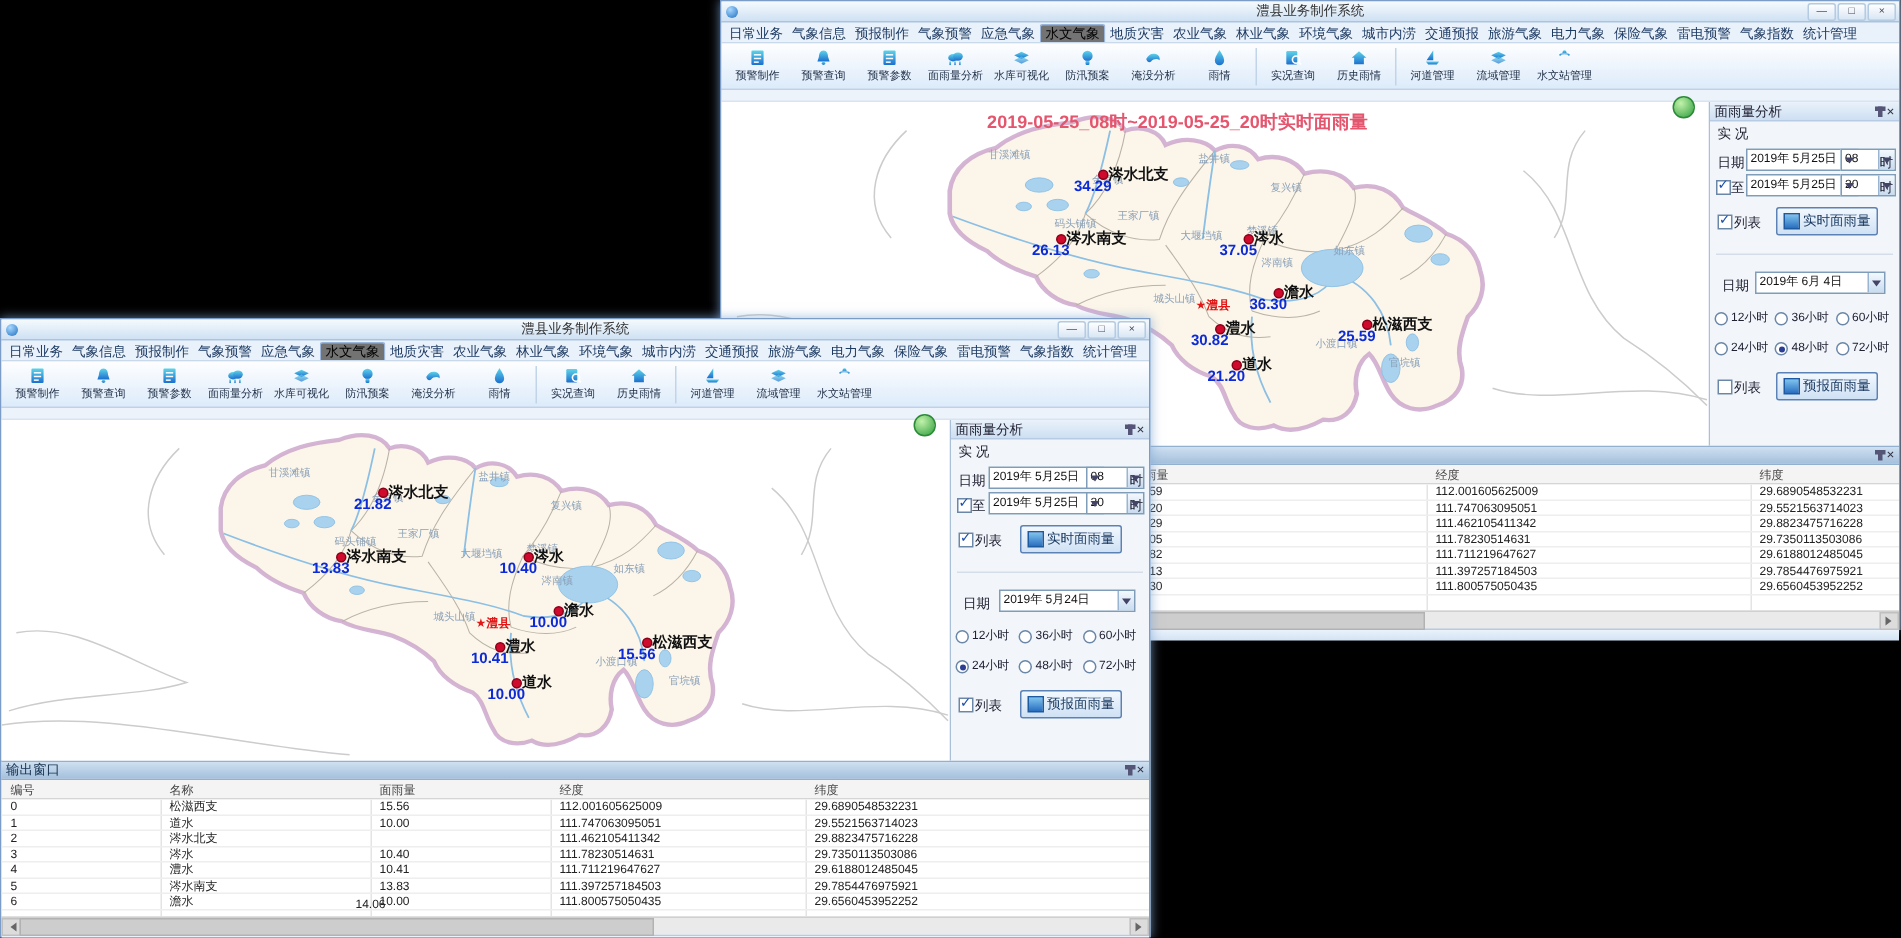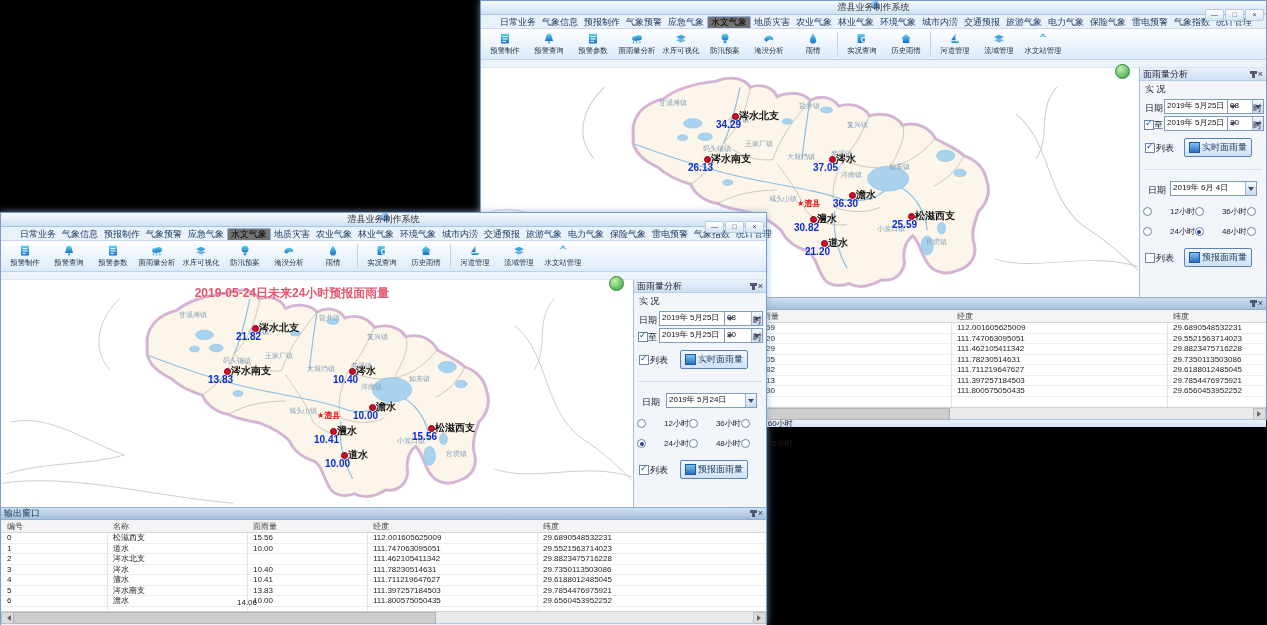--- a/index.html
+++ b/index.html
@@ -7,28 +7,28 @@
     width:1267px;height:625px;position:relative;overflow:hidden;
     background:#000;
     font-family:"Liberation Sans","DejaVu Sans",sans-serif;
     -webkit-font-smoothing:antialiased;
   }
   .window{position:absolute;background:#edf3fb;border:1px solid #7a9cc6;box-shadow:0 0 7px rgba(130,170,215,.75);}
   #win-back{left:480px;top:0;width:785px;height:418px;}
   #win-front{left:0;top:212px;width:765px;height:411px;z-index:5;}
 
   
-  .titlebar{height:13px;background:linear-gradient(#f5fafe,#cfe1f3);border-bottom:1px solid #a9c4df;position:relative;display:flex;align-items:center;flex-direction:column;}
+  .titlebar{height:13px;background:linear-gradient(#f5fafe,#cfe1f3);border-bottom:1px solid #a9c4df;position:relative;display:flex;align-items:center;}
   .title-icon{width:8px;height:8px;border-radius:50%;background:radial-gradient(circle at 35% 30%,#a8d8ff,#1f6fc0);margin-left:3px;flex:none;}
   .title-text{position:absolute;left:0;right:0;text-align:center;font-size:9px;color:#333;}
   .winbtns{margin-left:auto;display:flex;gap:1px;padding-right:2px;position:relative;}
   .winbtn{width:17px;height:10px;font-size:7px;line-height:9px;text-align:center;color:#445;background:linear-gradient(#ffffff,#d8e6f4);border:1px solid #b5cbe2;border-radius:2px;}
 
   
-  .menubar{height:13px;display:flex;align-items:flex-end;background:#e9f1fa;border-bottom:1px solid #c9d9ec;padding-left:16px;}
+  .menubar{height:13px;display:flex;align-items:flex-end;background:#e9f1fa;border-bottom:1px solid #c9d9ec;padding-left:2px;}
   .menu-item{font-size:9px;line-height:11px;padding:0 3px;color:#1d3a63;white-space:nowrap;}
   .menu-item.selected{background:#737373;border:1px solid #9ab5d9;border-bottom:none;border-radius:2px 2px 0 0;color:#000;}
 
   
   .toolbar{height:30px;background:linear-gradient(#fefeff,#dcebfa);border-bottom:1px solid #bcd2ea;display:flex;align-items:center;padding-left:2px;}
   .tool-item{width:44px;display:flex;flex-direction:column;align-items:center;}
   .tool-item svg{width:14px;height:13px;display:block;}
   .tool-label{font-size:8px;color:#1c2c44;white-space:nowrap;transform:scale(.92);}
   .tool-sep{width:1px;height:25px;background:#c2d4e8;margin:0 2px;flex:none;}
   .mapstrip{height:7px;background:#edf3fb;border-bottom:1px solid #d7e4f2;}
@@ -62,21 +62,21 @@
   .plabel{position:absolute;white-space:nowrap;}
   .combo{position:absolute;height:13px;background:#fff;border:1px solid #7f9db9;font-size:8px;line-height:11px;padding:0 11px 0 2px;color:#111;white-space:nowrap;overflow:hidden;}
   .combo::after{content:"";position:absolute;right:0;top:0;bottom:0;width:10px;background:linear-gradient(#f3f8fd,#c8dcf0);border-left:1px solid #9ab5d2;}
   .combo::before{content:"";position:absolute;right:2px;top:5px;border:3px solid transparent;border-top:4px solid #446;z-index:1;}
   .chk{position:absolute;width:8px;height:8px;background:#fff;border:1px solid #6b87a8;}
   .chk.checked::after{content:"✓";position:absolute;left:0px;top:-3px;font-size:9px;color:#1a4fae;font-weight:bold;}
   .pbtn{position:absolute;height:17px;background:linear-gradient(#f2f8fe,#cfe1f5);border:1px solid #5c82b5;border-radius:2px;font-size:9px;color:#16365e;display:flex;align-items:center;gap:2px;padding:0 4px;white-space:nowrap;}
   .pbtn .bico{width:9px;height:9px;background:linear-gradient(#7fc4ee,#2a6fc0);border:1px solid #1d5aa0;flex:none;}
   .psep{position:absolute;left:4px;right:4px;height:1px;background:#d5dde8;}
   .radios{position:absolute;display:grid;grid-template-columns:1fr 1fr 1fr;row-gap:9px;font-size:8px;}
-  .radio-item{display:flex;align-items:center;gap:18px;white-space:nowrap;}
+  .radio-item{display:flex;align-items:flex-end;gap:2px;white-space:nowrap;}
   .rdot{width:7px;height:7px;border:1px solid #6b87a8;border-radius:50%;background:#fff;position:relative;flex:none;}
   .rdot.sel::after{content:"";position:absolute;left:1.5px;top:1.5px;width:4px;height:4px;border-radius:50%;background:#2b3e95;}
 
   
   .out-header{height:11px;background:linear-gradient(#cfe0f1,#a4c0dc);border-top:1px solid #93b1cf;border-bottom:1px solid #93b1cf;display:flex;align-items:center;font-size:9px;padding:0 3px;color:#15304f;}
   .out-header .sp{margin-left:auto;display:flex;align-items:center;gap:3px;}
   .out-cols{height:12px;background:#f4f4f4;border-bottom:1px solid #d5d5d5;position:relative;font-size:8px;color:#444;}
   .out-cols span{position:absolute;top:1px;}
   .table-region{position:relative;background:#fff;overflow:hidden;}
   #win-back .table-region{height:84px;}
@@ -153,20 +153,377 @@
     <symbol id="sym-station" viewBox="0 0 16 16">
         <line x1="8" y1="4" x2="8" y2="14" stroke="url(#gi)" stroke-width="1.6"></line>
         <circle cx="8" cy="3.4" r="1.6" fill="url(#gi)"></circle>
         <path d="M4,6 C5,4 11,4 12,6" fill="none" stroke="url(#gi)" stroke-width="1.2"></path>
         <path d="M3,14 L13,14" stroke="url(#gi)" stroke-width="1.4"></path>
       </symbol>
   </defs>
 </svg>
 
 <div class="window" id="win-back">
+  <div class="titlebar">
+    <span class="title-icon"></span>
+    <span class="title-text">澧县业务制作系统</span>
+    <span class="winbtns">
+      <span class="winbtn">—</span>
+      <span class="winbtn">□</span>
+      <span class="winbtn">×</span>
+    </span>
+  </div>
+  <div class="menubar">
+      <span class="menu-item">日常业务</span>
+      <span class="menu-item">气象信息</span>
+      <span class="menu-item">预报制作</span>
+      <span class="menu-item">气象预警</span>
+      <span class="menu-item">应急气象</span>
+      <span class="menu-item selected">水文气象</span>
+      <span class="menu-item">地质灾害</span>
+      <span class="menu-item">农业气象</span>
+      <span class="menu-item">林业气象</span>
+      <span class="menu-item">环境气象</span>
+      <span class="menu-item">城市内涝</span>
+      <span class="menu-item">交通预报</span>
+      <span class="menu-item">旅游气象</span>
+      <span class="menu-item">电力气象</span>
+      <span class="menu-item">保险气象</span>
+      <span class="menu-item">雷电预警</span>
+      <span class="menu-item">气象指数</span>
+      <span class="menu-item">统计管理</span>
+    </div>
+  <div class="toolbar">
+      <div class="tool-item">
+        <svg viewBox="0 0 16 16">
+          <use href="#sym-doc"></use>
+        </svg>
+        <span class="tool-label">预警制作</span>
+      </div>
+      <div class="tool-item">
+        <svg viewBox="0 0 16 16">
+          <use href="#sym-bell"></use>
+        </svg>
+        <span class="tool-label">预警查询</span>
+      </div>
+      <div class="tool-item">
+        <svg viewBox="0 0 16 16">
+          <use href="#sym-doc"></use>
+        </svg>
+        <span class="tool-label">预警参数</span>
+      </div>
+      <div class="tool-item">
+        <svg viewBox="0 0 16 16">
+          <use href="#sym-cloud"></use>
+        </svg>
+        <span class="tool-label">面雨量分析</span>
+      </div>
+      <div class="tool-item">
+        <svg viewBox="0 0 16 16">
+          <use href="#sym-layers"></use>
+        </svg>
+        <span class="tool-label">水库可视化</span>
+      </div>
+      <div class="tool-item">
+        <svg viewBox="0 0 16 16">
+          <use href="#sym-bulb"></use>
+        </svg>
+        <span class="tool-label">防汛预案</span>
+      </div>
+      <div class="tool-item">
+        <svg viewBox="0 0 16 16">
+          <use href="#sym-wave"></use>
+        </svg>
+        <span class="tool-label">淹没分析</span>
+      </div>
+      <div class="tool-item">
+        <svg viewBox="0 0 16 16">
+          <use href="#sym-drop"></use>
+        </svg>
+        <span class="tool-label">雨情</span>
+      </div>
+      <span class="tool-sep"></span>
+      <div class="tool-item">
+        <svg viewBox="0 0 16 16">
+          <use href="#sym-search"></use>
+        </svg>
+        <span class="tool-label">实况查询</span>
+      </div>
+      <div class="tool-item">
+        <svg viewBox="0 0 16 16">
+          <use href="#sym-home"></use>
+        </svg>
+        <span class="tool-label">历史雨情</span>
+      </div>
+      <span class="tool-sep"></span>
+      <div class="tool-item">
+        <svg viewBox="0 0 16 16">
+          <use href="#sym-sail"></use>
+        </svg>
+        <span class="tool-label">河道管理</span>
+      </div>
+      <div class="tool-item">
+        <svg viewBox="0 0 16 16">
+          <use href="#sym-layers"></use>
+        </svg>
+        <span class="tool-label">流域管理</span>
+      </div>
+      <div class="tool-item">
+        <svg viewBox="0 0 16 16">
+          <use href="#sym-station"></use>
+        </svg>
+        <span class="tool-label">水文站管理</span>
+      </div>
+    </div>
+  <div class="mapstrip"></div>
+  <div class="main">
+    <div class="map">
+        <svg class="basemap" viewBox="0 0 640 240" preserveAspectRatio="none">
+    <rect x="0" y="0" width="640" height="240" fill="#ffffff"></rect>
+
+    <g fill="none" stroke="#cccccc" stroke-width="1">
+      <path d="M10,150 C50,142 85,170 125,185 C90,196 45,192 5,205"></path>
+      <path d="M0,215 C70,204 150,228 235,236"></path>
+      <path d="M520,48 C555,78 548,132 585,165 C610,182 628,200 639,212"></path>
+      <path d="M500,200 C540,214 590,192 639,208"></path>
+      <path d="M120,20 C100,40 90,70 110,95"></path>
+      <path d="M560,20 C540,45 555,70 540,95"></path>
+    </g>
+
+    <path d="M148,62 C150,46 162,36 178,32 C192,20 210,16 228,14 C242,8 256,10 262,20 C272,16 284,20 288,30 C300,24 314,26 320,34 C330,28 342,30 348,40 C360,36 372,40 378,50 C392,46 404,50 410,60 C424,56 436,62 442,74 C452,80 462,84 470,92 C482,96 490,106 492,118 C496,130 492,142 484,150 C480,162 476,174 480,186 C482,198 476,208 464,212 C452,218 440,214 434,204 C428,194 426,182 420,176 C412,182 410,194 412,204 C410,216 402,224 390,222 C380,228 368,232 358,226 C348,230 336,228 332,218 C326,208 326,198 318,192 C306,188 296,180 292,170 C284,162 274,156 264,152 C252,148 240,148 230,142 C218,140 208,132 204,122 C192,118 180,112 172,104 C160,98 150,90 148,78 Z" fill="#fcf6ea" stroke="#c79cc7" stroke-width="3" stroke-opacity=".75"></path>
+
+    <g fill="none" stroke="#b9b2a6" stroke-width=".7">
+      <path d="M262,20 C258,44 250,64 236,78 C250,92 268,98 284,96 C290,76 300,60 320,34"></path>
+      <path d="M288,100 C300,118 310,132 316,150"></path>
+      <path d="M204,122 C222,108 232,94 236,78"></path>
+      <path d="M378,50 C370,70 362,84 352,96 C368,104 384,106 398,104 C406,88 414,72 410,60"></path>
+      <path d="M352,96 C344,114 340,130 344,146"></path>
+      <path d="M442,74 C430,88 420,98 398,104"></path>
+      <path d="M470,92 C462,108 452,118 440,124"></path>
+      <path d="M344,146 C360,152 376,152 388,146"></path>
+      <path d="M316,150 C328,162 340,166 356,164"></path>
+      <path d="M230,142 C248,132 266,128 288,128"></path>
+    </g>
+
+    <g fill="none" stroke="#8cbfe4" stroke-width="1.2">
+      <path d="M150,80 C190,96 230,110 270,118 C310,126 332,130 352,138"></path>
+      <path d="M352,138 C376,142 392,134 398,120"></path>
+      <path d="M252,20 C246,50 240,70 236,78"></path>
+      <path d="M320,34 C316,60 314,80 312,96"></path>
+      <path d="M398,120 C420,128 432,148 434,170"></path>
+      <path d="M344,150 C342,170 346,190 356,210"></path>
+    </g>
+
+    <g fill="#a9d2ee" stroke="#8cbfe4" stroke-width=".6">
+      <ellipse cx="206" cy="58" rx="9" ry="5"></ellipse>
+      <ellipse cx="218" cy="72" rx="7" ry="4"></ellipse>
+      <ellipse cx="196" cy="73" rx="5" ry="3"></ellipse>
+      <ellipse cx="298" cy="56" rx="5" ry="3"></ellipse>
+      <ellipse cx="336" cy="44" rx="6" ry="3"></ellipse>
+      <ellipse cx="396" cy="116" rx="20" ry="13"></ellipse>
+      <ellipse cx="452" cy="92" rx="9" ry="6"></ellipse>
+      <ellipse cx="466" cy="110" rx="6" ry="4"></ellipse>
+      <ellipse cx="434" cy="186" rx="6" ry="10"></ellipse>
+      <ellipse cx="448" cy="168" rx="4" ry="6"></ellipse>
+      <ellipse cx="240" cy="120" rx="5" ry="3"></ellipse>
+    </g>
+  </svg>
+      <div class="map-title">2019-05-25_08时~2019-05-25_20时实时面雨量</div>
+    <span class="town" style="left: 178px; top: 30px;">甘溪滩镇</span>
+        <span class="town" style="left: 247px; top: 47px;">金罗镇</span>
+        <span class="town" style="left: 318px; top: 33px;">盐井镇</span>
+        <span class="town" style="left: 366px; top: 52px;">复兴镇</span>
+        <span class="town" style="left: 222px; top: 76px;">码头铺镇</span>
+        <span class="town" style="left: 264px; top: 71px;">王家厂镇</span>
+        <span class="town" style="left: 306px; top: 84px;">大堰垱镇</span>
+        <span class="town" style="left: 350px; top: 81px;">梦溪镇</span>
+        <span class="town" style="left: 408px; top: 94px;">如东镇</span>
+        <span class="town" style="left: 360px; top: 102px;">涔南镇</span>
+        <span class="town" style="left: 288px; top: 126px;">城头山镇</span>
+        <span class="town" style="left: 396px; top: 156px;">小渡口镇</span>
+        <span class="town" style="left: 445px; top: 169px;">官垸镇</span>
+        <span class="county-star" style="left: 316px; top: 130px;">★澧县</span>
+        <div class="station" style="left: 251px; top: 45px;">
+          <span class="dot"></span>
+          <span class="sname">涔水北支</span>
+          <span class="sval">34.29</span>
+        </div>
+        <div class="station" style="left: 223px; top: 88px;">
+          <span class="dot"></span>
+          <span class="sname">涔水南支</span>
+          <span class="sval">26.13</span>
+        </div>
+        <div class="station" style="left: 348px; top: 88px;">
+          <span class="dot"></span>
+          <span class="sname">涔水</span>
+          <span class="sval">37.05</span>
+        </div>
+        <div class="station" style="left: 368px; top: 124px;">
+          <span class="dot"></span>
+          <span class="sname">澹水</span>
+          <span class="sval">36.30</span>
+        </div>
+        <div class="station" style="left: 329px; top: 148px;">
+          <span class="dot"></span>
+          <span class="sname">澧水</span>
+          <span class="sval">30.82</span>
+        </div>
+        <div class="station" style="left: 427px; top: 145px;">
+          <span class="dot"></span>
+          <span class="sname">松滋西支</span>
+          <span class="sval">25.59</span>
+        </div>
+        <div class="station" style="left: 340px; top: 172px;">
+          <span class="dot"></span>
+          <span class="sname">道水</span>
+          <span class="sval">21.20</span>
+        </div>
+      </div>
+    <div class="map-refresh" style="right:136px;top:-4px;"></div>
+    <div class="panel">
+      <div class="panel-header">
+        <span>面雨量分析</span>
+        <span class="sp">
+          <span class="pin-icon"></span>
+          <span class="close-x">×</span>
+        </span>
+      </div>
+      <div class="panel-body">
+        <span class="plabel" style="left:5px;top:2px;">实 况</span>
+        <span class="plabel" style="left:5px;top:21px;">日期</span>
+        <span class="combo" style="left:24px;top:18px;width:60px;">2019年 5月25日</span>
+        <span class="combo" style="left:87px;top:18px;width:22px;">08</span>
+        <span class="plabel" style="left:113px;top:21px;">时</span>
+        <span class="chk checked" style="left:4px;top:39px;"></span>
+        <span class="plabel" style="left:14px;top:38px;">至</span>
+        <span class="combo" style="left:24px;top:35px;width:60px;">2019年 5月25日</span>
+        <span class="combo" style="left:87px;top:35px;width:22px;">20</span>
+        <span class="plabel" style="left:113px;top:38px;">时</span>
+        <span class="chk checked" style="left:5px;top:62px;"></span>
+        <span class="plabel" style="left:16px;top:61px;">列表</span>
+        <span class="pbtn" style="left:44px;top:57px;">
+            <span class="bico"></span>
+            <span>实时面雨量</span>
+          </span>
+        <span class="psep" style="top:88px;"></span>
+        <span class="plabel" style="left:8px;top:103px;">日期</span>
+        <span class="combo" style="left:30px;top:100px;width:72px;">2019年 6月 4日</span>
+        <div class="radios" style="left:3px;top:125px;right:2px;">
+            <span class="radio-item">
+              <span class="rdot"></span>
+              <span>12小时</span>
+            </span>
+            <span class="radio-item">
+              <span class="rdot"></span>
+              <span>36小时</span>
+            </span>
+            <span class="radio-item">
+              <span class="rdot"></span>
+              <span>60小时</span>
+            </span>
+            <span class="radio-item">
+              <span class="rdot"></span>
+              <span>24小时</span>
+            </span>
+            <span class="radio-item">
+              <span class="rdot sel"></span>
+              <span>48小时</span>
+            </span>
+            <span class="radio-item">
+              <span class="rdot"></span>
+              <span>72小时</span>
+            </span>
+          </div>
+        <span class="chk" style="left:5px;top:172px;"></span>
+        <span class="plabel" style="left:16px;top:171px;">列表</span>
+        <span class="pbtn" style="left:44px;top:167px;">
+            <span class="bico"></span>
+            <span>预报面雨量</span>
+          </span>
+      </div>
+    </div>
+  </div>
+  <div class="out-header">
+    <span>输出窗口</span>
+    <span class="sp">
+      <span class="pin-icon"></span>
+      <span class="close-x">×</span>
+    </span>
+  </div>
+  <div class="out-cols">
+    <span style="left:6px">编号</span>
+    <span style="left:130px">名称</span>
+    <span style="left:274px">面雨量</span>
+    <span style="left:476px">经度</span>
+    <span style="left:692px">纬度</span>
+  </div>
+  <div class="table-region">
+    <div class="grid-v" style="left:124px"></div>
+    <div class="grid-v" style="left:268px"></div>
+    <div class="grid-v" style="left:470px"></div>
+    <div class="grid-v" style="left:686px"></div>
+  <div class="trow">
+        <span style="left: 6px;">0</span>
+        <span style="left: 130px;">松滋西支</span>
+        <span style="left: 274px;">25.59</span>
+        <span style="left: 476px;">112.001605625009</span>
+        <span style="left: 692px;">29.6890548532231</span>
+      </div>
+      <div class="trow">
+        <span style="left: 6px;">1</span>
+        <span style="left: 130px;">道水</span>
+        <span style="left: 274px;">21.20</span>
+        <span style="left: 476px;">111.747063095051</span>
+        <span style="left: 692px;">29.5521563714023</span>
+      </div>
+      <div class="trow">
+        <span style="left: 6px;">2</span>
+        <span style="left: 130px;">涔水北支</span>
+        <span style="left: 274px;">34.29</span>
+        <span style="left: 476px;">111.462105411342</span>
+        <span style="left: 692px;">29.8823475716228</span>
+      </div>
+      <div class="trow">
+        <span style="left: 6px;">3</span>
+        <span style="left: 130px;">涔水</span>
+        <span style="left: 274px;">37.05</span>
+        <span style="left: 476px;">111.78230514631</span>
+        <span style="left: 692px;">29.7350113503086</span>
+      </div>
+      <div class="trow">
+        <span style="left: 6px;">4</span>
+        <span style="left: 130px;">澧水</span>
+        <span style="left: 274px;">30.82</span>
+        <span style="left: 476px;">111.711219647627</span>
+        <span style="left: 692px;">29.6188012485045</span>
+      </div>
+      <div class="trow">
+        <span style="left: 6px;">5</span>
+        <span style="left: 130px;">涔水南支</span>
+        <span style="left: 274px;">26.13</span>
+        <span style="left: 476px;">111.397257184503</span>
+        <span style="left: 692px;">29.7854476975921</span>
+      </div>
+      <div class="trow">
+        <span style="left: 6px;">6</span>
+        <span style="left: 130px;">澹水</span>
+        <span style="left: 274px;">36.30</span>
+        <span style="left: 476px;">111.800575050435</span>
+        <span style="left: 692px;">29.6560453952252</span>
+      </div>
+    </div>
+  <div class="hscroll">
+    <span class="sb-arrow left"></span>
+    <span class="sb-arrow right"></span>
+    <span class="sb-thumb" style="left:12px;width:58%;"></span>
+  </div>
+  <div class="back-bottom-strip"></div>
+</div>
+
+<div class="window" id="win-front">
   <div class="titlebar">
     <span class="title-icon"></span>
     <span class="title-text">澧县业务制作系统</span>
     <span class="winbtns">
       <span class="winbtn">—</span>
       <span class="winbtn">□</span>
       <span class="winbtn">×</span>
     </span>
   </div>
   <div class="menubar">
@@ -334,377 +691,20 @@
         <span class="town" style="left: 350px; top: 81px;">梦溪镇</span>
         <span class="town" style="left: 408px; top: 94px;">如东镇</span>
         <span class="town" style="left: 360px; top: 102px;">涔南镇</span>
         <span class="town" style="left: 288px; top: 126px;">城头山镇</span>
         <span class="town" style="left: 396px; top: 156px;">小渡口镇</span>
         <span class="town" style="left: 445px; top: 169px;">官垸镇</span>
         <span class="county-star" style="left: 316px; top: 130px;">★澧县</span>
         <div class="station" style="left: 251px; top: 45px;">
           <span class="dot"></span>
           <span class="sname">涔水北支</span>
-          <span class="sval">34.29</span>
-        </div>
-        <div class="station" style="left: 223px; top: 88px;">
-          <span class="dot"></span>
-          <span class="sname">涔水南支</span>
-          <span class="sval">26.13</span>
-        </div>
-        <div class="station" style="left: 348px; top: 88px;">
-          <span class="dot"></span>
-          <span class="sname">涔水</span>
-          <span class="sval">37.05</span>
-        </div>
-        <div class="station" style="left: 368px; top: 124px;">
-          <span class="dot"></span>
-          <span class="sname">澹水</span>
-          <span class="sval">36.30</span>
-        </div>
-        <div class="station" style="left: 329px; top: 148px;">
-          <span class="dot"></span>
-          <span class="sname">澧水</span>
-          <span class="sval">30.82</span>
-        </div>
-        <div class="station" style="left: 427px; top: 145px;">
-          <span class="dot"></span>
-          <span class="sname">松滋西支</span>
-          <span class="sval">25.59</span>
-        </div>
-        <div class="station" style="left: 340px; top: 172px;">
-          <span class="dot"></span>
-          <span class="sname">道水</span>
-          <span class="sval">21.20</span>
-        </div>
-      </div>
-    <div class="map-refresh" style="right:136px;top:-4px;"></div>
-    <div class="panel">
-      <div class="panel-header">
-        <span>面雨量分析</span>
-        <span class="sp">
-          <span class="pin-icon"></span>
-          <span class="close-x">×</span>
-        </span>
-      </div>
-      <div class="panel-body">
-        <span class="plabel" style="left:5px;top:2px;">实 况</span>
-        <span class="plabel" style="left:5px;top:21px;">日期</span>
-        <span class="combo" style="left:24px;top:18px;width:60px;">2019年 5月25日</span>
-        <span class="combo" style="left:87px;top:18px;width:22px;">08</span>
-        <span class="plabel" style="left:113px;top:21px;">时</span>
-        <span class="chk checked" style="left:4px;top:39px;"></span>
-        <span class="plabel" style="left:14px;top:38px;">至</span>
-        <span class="combo" style="left:24px;top:35px;width:60px;">2019年 5月25日</span>
-        <span class="combo" style="left:87px;top:35px;width:22px;">20</span>
-        <span class="plabel" style="left:113px;top:38px;">时</span>
-        <span class="chk checked" style="left:5px;top:62px;"></span>
-        <span class="plabel" style="left:16px;top:61px;">列表</span>
-        <span class="pbtn" style="left:44px;top:57px;">
-            <span class="bico"></span>
-            <span>实时面雨量</span>
-          </span>
-        <span class="psep" style="top:88px;"></span>
-        <span class="plabel" style="left:8px;top:103px;">日期</span>
-        <span class="combo" style="left:30px;top:100px;width:72px;">2019年 6月 4日</span>
-        <div class="radios" style="left:3px;top:125px;right:2px;">
-            <span class="radio-item">
-              <span class="rdot"></span>
-              <span>12小时</span>
-            </span>
-            <span class="radio-item">
-              <span class="rdot"></span>
-              <span>36小时</span>
-            </span>
-            <span class="radio-item">
-              <span class="rdot"></span>
-              <span>60小时</span>
-            </span>
-            <span class="radio-item">
-              <span class="rdot"></span>
-              <span>24小时</span>
-            </span>
-            <span class="radio-item">
-              <span class="rdot sel"></span>
-              <span>48小时</span>
-            </span>
-            <span class="radio-item">
-              <span class="rdot"></span>
-              <span>72小时</span>
-            </span>
-          </div>
-        <span class="chk" style="left:5px;top:172px;"></span>
-        <span class="plabel" style="left:16px;top:171px;">列表</span>
-        <span class="pbtn" style="left:44px;top:167px;">
-            <span class="bico"></span>
-            <span>预报面雨量</span>
-          </span>
-      </div>
-    </div>
-  </div>
-  <div class="out-header">
-    <span>输出窗口</span>
-    <span class="sp">
-      <span class="pin-icon"></span>
-      <span class="close-x">×</span>
-    </span>
-  </div>
-  <div class="out-cols">
-    <span style="left:6px">编号</span>
-    <span style="left:130px">名称</span>
-    <span style="left:274px">面雨量</span>
-    <span style="left:476px">经度</span>
-    <span style="left:692px">纬度</span>
-  </div>
-  <div class="table-region">
-    <div class="grid-v" style="left:124px"></div>
-    <div class="grid-v" style="left:268px"></div>
-    <div class="grid-v" style="left:470px"></div>
-    <div class="grid-v" style="left:686px"></div>
-  <div class="trow">
-        <span style="left: 6px;">0</span>
-        <span style="left: 130px;">松滋西支</span>
-        <span style="left: 274px;">25.59</span>
-        <span style="left: 476px;">112.001605625009</span>
-        <span style="left: 692px;">29.6890548532231</span>
-      </div>
-      <div class="trow">
-        <span style="left: 6px;">1</span>
-        <span style="left: 130px;">道水</span>
-        <span style="left: 274px;">21.20</span>
-        <span style="left: 476px;">111.747063095051</span>
-        <span style="left: 692px;">29.5521563714023</span>
-      </div>
-      <div class="trow">
-        <span style="left: 6px;">2</span>
-        <span style="left: 130px;">涔水北支</span>
-        <span style="left: 274px;">34.29</span>
-        <span style="left: 476px;">111.462105411342</span>
-        <span style="left: 692px;">29.8823475716228</span>
-      </div>
-      <div class="trow">
-        <span style="left: 6px;">3</span>
-        <span style="left: 130px;">涔水</span>
-        <span style="left: 274px;">37.05</span>
-        <span style="left: 476px;">111.78230514631</span>
-        <span style="left: 692px;">29.7350113503086</span>
-      </div>
-      <div class="trow">
-        <span style="left: 6px;">4</span>
-        <span style="left: 130px;">澧水</span>
-        <span style="left: 274px;">30.82</span>
-        <span style="left: 476px;">111.711219647627</span>
-        <span style="left: 692px;">29.6188012485045</span>
-      </div>
-      <div class="trow">
-        <span style="left: 6px;">5</span>
-        <span style="left: 130px;">涔水南支</span>
-        <span style="left: 274px;">26.13</span>
-        <span style="left: 476px;">111.397257184503</span>
-        <span style="left: 692px;">29.7854476975921</span>
-      </div>
-      <div class="trow">
-        <span style="left: 6px;">6</span>
-        <span style="left: 130px;">澹水</span>
-        <span style="left: 274px;">36.30</span>
-        <span style="left: 476px;">111.800575050435</span>
-        <span style="left: 692px;">29.6560453952252</span>
-      </div>
-    </div>
-  <div class="hscroll">
-    <span class="sb-arrow left"></span>
-    <span class="sb-arrow right"></span>
-    <span class="sb-thumb" style="left:12px;width:58%;"></span>
-  </div>
-  <div class="back-bottom-strip"></div>
-</div>
-
-<div class="window" id="win-front">
-  <div class="titlebar">
-    <span class="title-icon"></span>
-    <span class="title-text">澧县业务制作系统</span>
-    <span class="winbtns">
-      <span class="winbtn">—</span>
-      <span class="winbtn">□</span>
-      <span class="winbtn">×</span>
-    </span>
-  </div>
-  <div class="menubar">
-      <span class="menu-item">日常业务</span>
-      <span class="menu-item">气象信息</span>
-      <span class="menu-item">预报制作</span>
-      <span class="menu-item">气象预警</span>
-      <span class="menu-item">应急气象</span>
-      <span class="menu-item selected">水文气象</span>
-      <span class="menu-item">地质灾害</span>
-      <span class="menu-item">农业气象</span>
-      <span class="menu-item">林业气象</span>
-      <span class="menu-item">环境气象</span>
-      <span class="menu-item">城市内涝</span>
-      <span class="menu-item">交通预报</span>
-      <span class="menu-item">旅游气象</span>
-      <span class="menu-item">电力气象</span>
-      <span class="menu-item">保险气象</span>
-      <span class="menu-item">雷电预警</span>
-      <span class="menu-item">气象指数</span>
-      <span class="menu-item">统计管理</span>
-    </div>
-  <div class="toolbar">
-      <div class="tool-item">
-        <svg viewBox="0 0 16 16">
-          <use href="#sym-doc"></use>
-        </svg>
-        <span class="tool-label">预警制作</span>
-      </div>
-      <div class="tool-item">
-        <svg viewBox="0 0 16 16">
-          <use href="#sym-bell"></use>
-        </svg>
-        <span class="tool-label">预警查询</span>
-      </div>
-      <div class="tool-item">
-        <svg viewBox="0 0 16 16">
-          <use href="#sym-doc"></use>
-        </svg>
-        <span class="tool-label">预警参数</span>
-      </div>
-      <div class="tool-item">
-        <svg viewBox="0 0 16 16">
-          <use href="#sym-cloud"></use>
-        </svg>
-        <span class="tool-label">面雨量分析</span>
-      </div>
-      <div class="tool-item">
-        <svg viewBox="0 0 16 16">
-          <use href="#sym-layers"></use>
-        </svg>
-        <span class="tool-label">水库可视化</span>
-      </div>
-      <div class="tool-item">
-        <svg viewBox="0 0 16 16">
-          <use href="#sym-bulb"></use>
-        </svg>
-        <span class="tool-label">防汛预案</span>
-      </div>
-      <div class="tool-item">
-        <svg viewBox="0 0 16 16">
-          <use href="#sym-wave"></use>
-        </svg>
-        <span class="tool-label">淹没分析</span>
-      </div>
-      <div class="tool-item">
-        <svg viewBox="0 0 16 16">
-          <use href="#sym-drop"></use>
-        </svg>
-        <span class="tool-label">雨情</span>
-      </div>
-      <span class="tool-sep"></span>
-      <div class="tool-item">
-        <svg viewBox="0 0 16 16">
-          <use href="#sym-search"></use>
-        </svg>
-        <span class="tool-label">实况查询</span>
-      </div>
-      <div class="tool-item">
-        <svg viewBox="0 0 16 16">
-          <use href="#sym-home"></use>
-        </svg>
-        <span class="tool-label">历史雨情</span>
-      </div>
-      <span class="tool-sep"></span>
-      <div class="tool-item">
-        <svg viewBox="0 0 16 16">
-          <use href="#sym-sail"></use>
-        </svg>
-        <span class="tool-label">河道管理</span>
-      </div>
-      <div class="tool-item">
-        <svg viewBox="0 0 16 16">
-          <use href="#sym-layers"></use>
-        </svg>
-        <span class="tool-label">流域管理</span>
-      </div>
-      <div class="tool-item">
-        <svg viewBox="0 0 16 16">
-          <use href="#sym-station"></use>
-        </svg>
-        <span class="tool-label">水文站管理</span>
-      </div>
-    </div>
-  <div class="mapstrip"></div>
-  <div class="main">
-    <div class="map">
-        <svg class="basemap" viewBox="0 0 640 240" preserveAspectRatio="none">
-    <rect x="0" y="0" width="640" height="240" fill="#ffffff"></rect>
-
-    <g fill="none" stroke="#cccccc" stroke-width="1">
-      <path d="M10,150 C50,142 85,170 125,185 C90,196 45,192 5,205"></path>
-      <path d="M0,215 C70,204 150,228 235,236"></path>
-      <path d="M520,48 C555,78 548,132 585,165 C610,182 628,200 639,212"></path>
-      <path d="M500,200 C540,214 590,192 639,208"></path>
-      <path d="M120,20 C100,40 90,70 110,95"></path>
-      <path d="M560,20 C540,45 555,70 540,95"></path>
-    </g>
-
-    <path d="M148,62 C150,46 162,36 178,32 C192,20 210,16 228,14 C242,8 256,10 262,20 C272,16 284,20 288,30 C300,24 314,26 320,34 C330,28 342,30 348,40 C360,36 372,40 378,50 C392,46 404,50 410,60 C424,56 436,62 442,74 C452,80 462,84 470,92 C482,96 490,106 492,118 C496,130 492,142 484,150 C480,162 476,174 480,186 C482,198 476,208 464,212 C452,218 440,214 434,204 C428,194 426,182 420,176 C412,182 410,194 412,204 C410,216 402,224 390,222 C380,228 368,232 358,226 C348,230 336,228 332,218 C326,208 326,198 318,192 C306,188 296,180 292,170 C284,162 274,156 264,152 C252,148 240,148 230,142 C218,140 208,132 204,122 C192,118 180,112 172,104 C160,98 150,90 148,78 Z" fill="#fcf6ea" stroke="#c79cc7" stroke-width="3" stroke-opacity=".75"></path>
-
-    <g fill="none" stroke="#b9b2a6" stroke-width=".7">
-      <path d="M262,20 C258,44 250,64 236,78 C250,92 268,98 284,96 C290,76 300,60 320,34"></path>
-      <path d="M288,100 C300,118 310,132 316,150"></path>
-      <path d="M204,122 C222,108 232,94 236,78"></path>
-      <path d="M378,50 C370,70 362,84 352,96 C368,104 384,106 398,104 C406,88 414,72 410,60"></path>
-      <path d="M352,96 C344,114 340,130 344,146"></path>
-      <path d="M442,74 C430,88 420,98 398,104"></path>
-      <path d="M470,92 C462,108 452,118 440,124"></path>
-      <path d="M344,146 C360,152 376,152 388,146"></path>
-      <path d="M316,150 C328,162 340,166 356,164"></path>
-      <path d="M230,142 C248,132 266,128 288,128"></path>
-    </g>
-
-    <g fill="none" stroke="#8cbfe4" stroke-width="1.2">
-      <path d="M150,80 C190,96 230,110 270,118 C310,126 332,130 352,138"></path>
-      <path d="M352,138 C376,142 392,134 398,120"></path>
-      <path d="M252,20 C246,50 240,70 236,78"></path>
-      <path d="M320,34 C316,60 314,80 312,96"></path>
-      <path d="M398,120 C420,128 432,148 434,170"></path>
-      <path d="M344,150 C342,170 346,190 356,210"></path>
-    </g>
-
-    <g fill="#a9d2ee" stroke="#8cbfe4" stroke-width=".6">
-      <ellipse cx="206" cy="58" rx="9" ry="5"></ellipse>
-      <ellipse cx="218" cy="72" rx="7" ry="4"></ellipse>
-      <ellipse cx="196" cy="73" rx="5" ry="3"></ellipse>
-      <ellipse cx="298" cy="56" rx="5" ry="3"></ellipse>
-      <ellipse cx="336" cy="44" rx="6" ry="3"></ellipse>
-      <ellipse cx="396" cy="116" rx="20" ry="13"></ellipse>
-      <ellipse cx="452" cy="92" rx="9" ry="6"></ellipse>
-      <ellipse cx="466" cy="110" rx="6" ry="4"></ellipse>
-      <ellipse cx="434" cy="186" rx="6" ry="10"></ellipse>
-      <ellipse cx="448" cy="168" rx="4" ry="6"></ellipse>
-      <ellipse cx="240" cy="120" rx="5" ry="3"></ellipse>
-    </g>
-  </svg>
-      <div class="map-title">2019-05-24日未来24小时预报面雨量</div>
-    <span class="town" style="left: 178px; top: 30px;">甘溪滩镇</span>
-        <span class="town" style="left: 247px; top: 47px;">金罗镇</span>
-        <span class="town" style="left: 318px; top: 33px;">盐井镇</span>
-        <span class="town" style="left: 366px; top: 52px;">复兴镇</span>
-        <span class="town" style="left: 222px; top: 76px;">码头铺镇</span>
-        <span class="town" style="left: 264px; top: 71px;">王家厂镇</span>
-        <span class="town" style="left: 306px; top: 84px;">大堰垱镇</span>
-        <span class="town" style="left: 350px; top: 81px;">梦溪镇</span>
-        <span class="town" style="left: 408px; top: 94px;">如东镇</span>
-        <span class="town" style="left: 360px; top: 102px;">涔南镇</span>
-        <span class="town" style="left: 288px; top: 126px;">城头山镇</span>
-        <span class="town" style="left: 396px; top: 156px;">小渡口镇</span>
-        <span class="town" style="left: 445px; top: 169px;">官垸镇</span>
-        <span class="county-star" style="left: 316px; top: 130px;">★澧县</span>
-        <div class="station" style="left: 251px; top: 45px;">
-          <span class="dot"></span>
-          <span class="sname">涔水北支</span>
           <span class="sval">21.82</span>
         </div>
         <div class="station" style="left: 223px; top: 88px;">
           <span class="dot"></span>
           <span class="sname">涔水南支</span>
           <span class="sval">13.83</span>
         </div>
         <div class="station" style="left: 348px; top: 88px;">
           <span class="dot"></span>
           <span class="sname">涔水</span>

